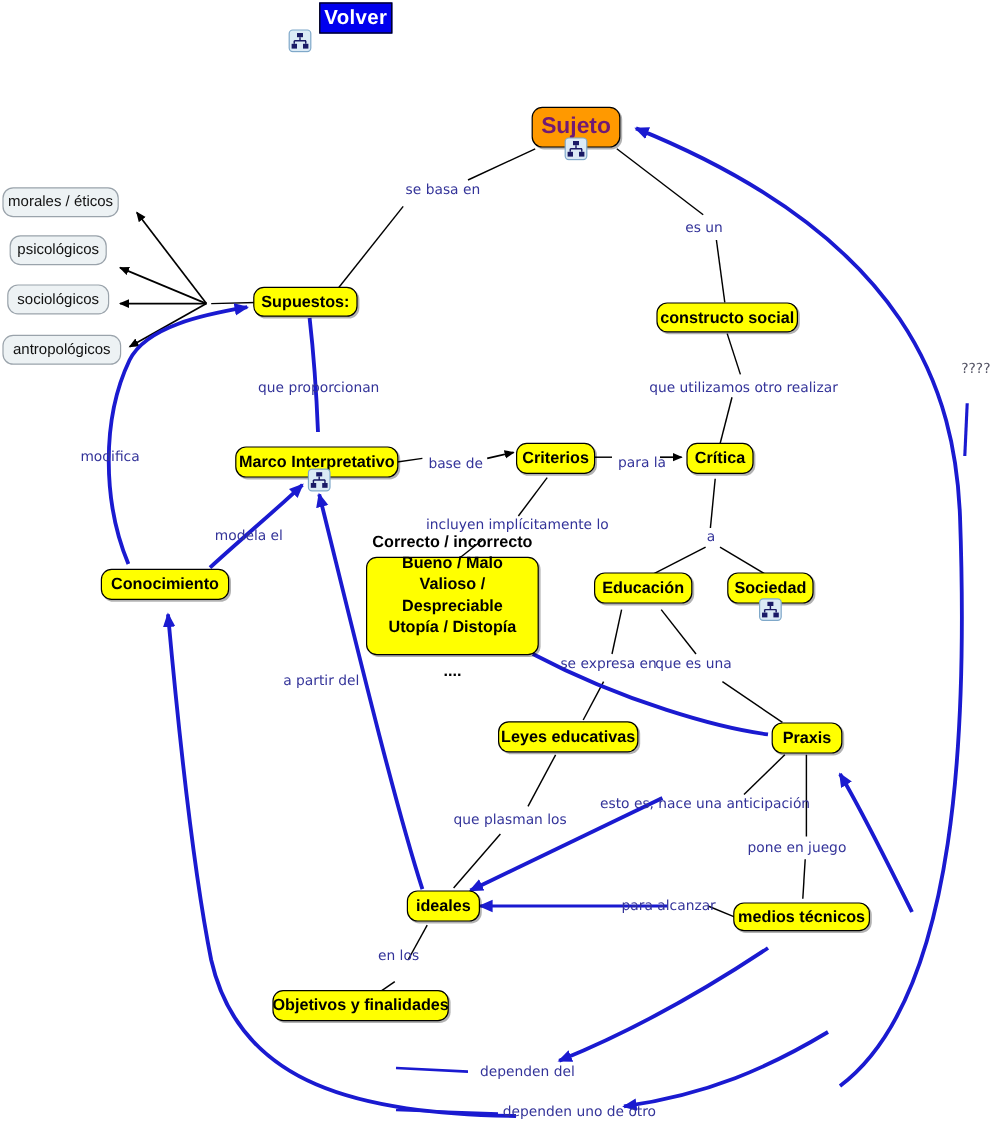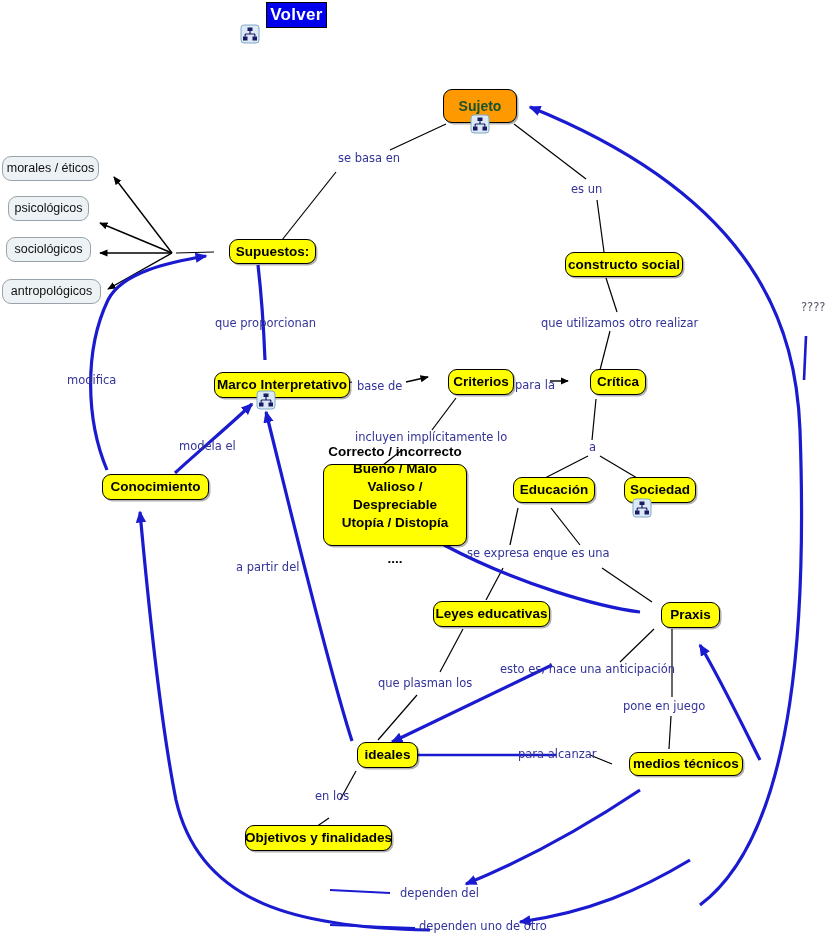--- a/index.html
+++ b/index.html
@@ -35,29 +35,28 @@
     line-height: 1.18;
   }
   .node.yellow {
     background: #ffff00;
     border: 1.4px solid #000000;
     border-radius: 9px;
     color: #000000;
     font-weight: bold;
     font-size: 13.5px;
     box-shadow: 1.5px 1.5px 0 rgba(0,0,0,0.30);
-    margin-left: 18px;
   }
   .node.orange {
     background: #ff9900;
     border: 1.4px solid #000000;
     border-radius: 9px;
-    color: #14532d;
+    color: #701a75;
     font-weight: bold;
-    font-size: 14px;
+    font-size: 19px;
     box-shadow: 1.5px 1.5px 0 rgba(0,0,0,0.30);
   }
   .node.grey {
     background: #edf2f4;
     border: 1.1px solid #9aa3ab;
     border-radius: 9px;
     color: #111111;
     font-weight: normal;
     font-size: 12.5px;
   }

